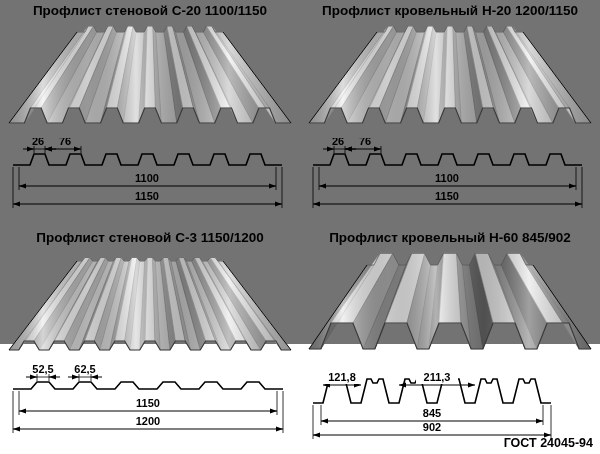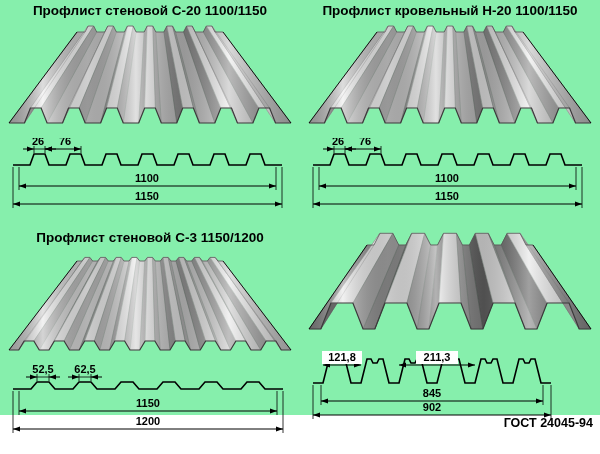--- a/index.html
+++ b/index.html
@@ -4,21 +4,21 @@
 <style>
   html,body{margin:0;padding:0}
   body{
     width:600px;height:454px;overflow:hidden;background:#fff;
     font-family:"Liberation Sans", sans-serif;
   }
   .board{
     display:grid;
     grid-template-columns:300px 300px;
     grid-template-rows:227px 227px;
-    width:600px;height:415px;background:#86efac;
+    width:600px;height:344px;background:#737373;
   }
   .panel{display:flex;flex-direction:column;align-items:center}
   .title{
     font-size:13.5px;font-weight:bold;color:#000;text-align:center;
     margin:3px 0 1px 0;white-space:nowrap;line-height:16px;
   }
   svg{display:block}
 </style>
 </head>
 <body>
@@ -128,21 +128,21 @@
         <line x1="8" y1="29" x2="8" y2="70" stroke="#000" stroke-width="0.8"></line>
         <line x1="277" y1="29" x2="277" y2="70" stroke="#000" stroke-width="0.8"></line>
         <line x1="8" y1="66" x2="277" y2="66" stroke="#000" stroke-width="1"></line>
         <polygon points="8,66 15,63.6 15,68.4" fill="#000"></polygon>
         <polygon points="277,66 270,63.6 270,68.4" fill="#000"></polygon>
         <text x="142" y="62" text-anchor="middle" font-size="11" font-weight="bold" fill="#000" font-family="&quot;Liberation Sans&quot;, sans-serif">1150</text>
       </svg>
   </section>
 
   <section class="panel">
-    <h2 class="title">Профлист кровельный Н-20 1100/1150</h2>
+    <h2 class="title">Профлист кровельный Н-20 1200/1150</h2>
     <svg id="sheet1" viewBox="0 0 290 118" width="290" height="118">
         <polygon points="72,12 80.0084388185654,12 19.468354430379748,103 4,103" fill="#c2c2c2" stroke="#c2c2c2" stroke-width="0.4"></polygon>
         <polygon points="80.0084388185654,12 83.0886075949367,6 25.417721518987342,88 19.468354430379748,103" fill="#8e8e8e" stroke="#8e8e8e" stroke-width="0.4"></polygon>
         <polygon points="83.0886075949367,6 88.63291139240506,6 36.12658227848101,88 25.417721518987342,88" fill="#ececec" stroke="#ececec" stroke-width="0.4"></polygon>
         <polygon points="88.63291139240506,6 91.71308016877637,12 42.075949367088604,103 36.12658227848101,88" fill="#adadad" stroke="#adadad" stroke-width="0.4"></polygon>
         <polygon points="91.71308016877637,12 99.72151898734177,12 57.54430379746836,103 42.075949367088604,103" fill="#c2c2c2" stroke="#c2c2c2" stroke-width="0.4"></polygon>
         <polygon points="99.72151898734177,12 102.80168776371308,6 63.493670886075954,88 57.54430379746836,103" fill="#8e8e8e" stroke="#8e8e8e" stroke-width="0.4"></polygon>
         <polygon points="102.80168776371308,6 108.34599156118144,6 74.20253164556962,88 63.493670886075954,88" fill="#ececec" stroke="#ececec" stroke-width="0.4"></polygon>
         <polygon points="108.34599156118144,6 111.42616033755274,12 80.15189873417721,103 74.20253164556962,88" fill="#adadad" stroke="#adadad" stroke-width="0.4"></polygon>
         <polygon points="111.42616033755274,12 119.43459915611814,12 95.62025316455696,103 80.15189873417721,103" fill="#c2c2c2" stroke="#c2c2c2" stroke-width="0.4"></polygon>
@@ -365,20 +365,21 @@
         <line x1="8" y1="26" x2="8" y2="68" stroke="#000" stroke-width="0.8"></line>
         <line x1="278" y1="26" x2="278" y2="68" stroke="#000" stroke-width="0.8"></line>
         <line x1="8" y1="64" x2="278" y2="64" stroke="#000" stroke-width="1"></line>
         <polygon points="8,64 15,61.6 15,66.4" fill="#000"></polygon>
         <polygon points="278,64 271,61.6 271,66.4" fill="#000"></polygon>
         <text x="143" y="60" text-anchor="middle" font-size="11" font-weight="bold" fill="#000" font-family="&quot;Liberation Sans&quot;, sans-serif">1200</text>
       </svg>
   </section>
 
   <section class="panel">
+    <h2 class="title">Профлист кровельный Н-60 845/902</h2>
     <svg id="sheet3" viewBox="0 0 290 118" width="290" height="118">
         <polygon points="62,18 68.95808383233533,18 15.820359281437124,102 4,102" fill="#8a8a8a" stroke="#8a8a8a" stroke-width="0.4"></polygon>
         <polygon points="68.95808383233533,18 74.92215568862275,6.299999999999999 25.952095808383234,76 15.820359281437124,102" fill="#666666" stroke="#666666" stroke-width="0.4"></polygon>
         <polygon points="74.92215568862275,6.299999999999999 87.8443113772455,6.299999999999999 47.90419161676647,76 25.952095808383234,76" fill="#e6e6e6" stroke="#e6e6e6" stroke-width="0.4"></polygon>
         <polygon points="87.8443113772455,6.299999999999999 93.80838323353294,18 58.03592814371258,102 47.90419161676647,76" fill="#9e9e9e" stroke="#9e9e9e" stroke-width="0.4"></polygon>
         <polygon points="93.80838323353294,18 100.76646706586826,18 69.8562874251497,102 58.03592814371258,102" fill="#8a8a8a" stroke="#8a8a8a" stroke-width="0.4"></polygon>
         <polygon points="100.76646706586826,18 106.73053892215569,6.299999999999999 79.98802395209582,76 69.8562874251497,102" fill="#666666" stroke="#666666" stroke-width="0.4"></polygon>
         <polygon points="106.73053892215569,6.299999999999999 119.65269461077844,6.299999999999999 101.94011976047905,76 79.98802395209582,76" fill="#e6e6e6" stroke="#e6e6e6" stroke-width="0.4"></polygon>
         <polygon points="119.65269461077844,6.299999999999999 125.61676646706587,18 112.07185628742516,102 101.94011976047905,76" fill="#9e9e9e" stroke="#9e9e9e" stroke-width="0.4"></polygon>
         <polygon points="125.61676646706587,18 132.5748502994012,18 123.89221556886228,102 112.07185628742516,102" fill="#8a8a8a" stroke="#8a8a8a" stroke-width="0.4"></polygon>

